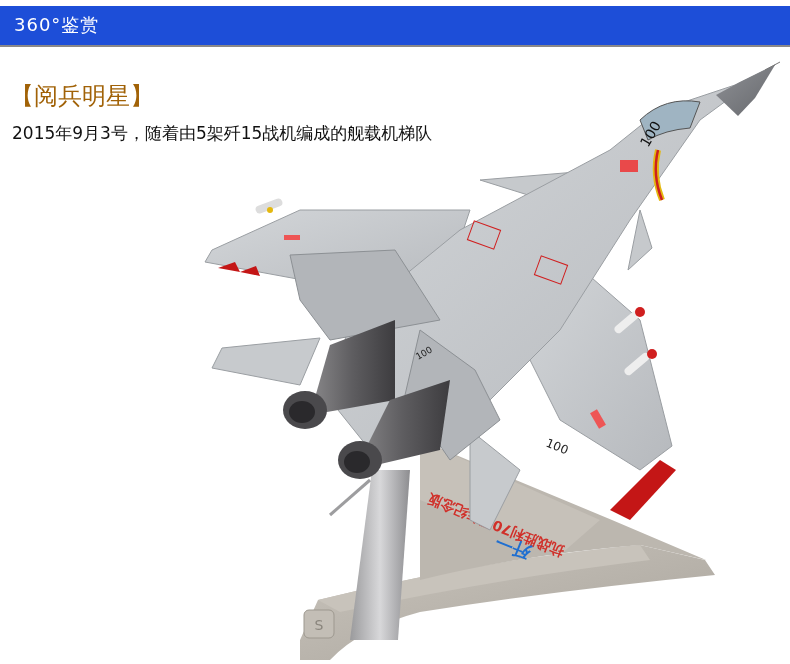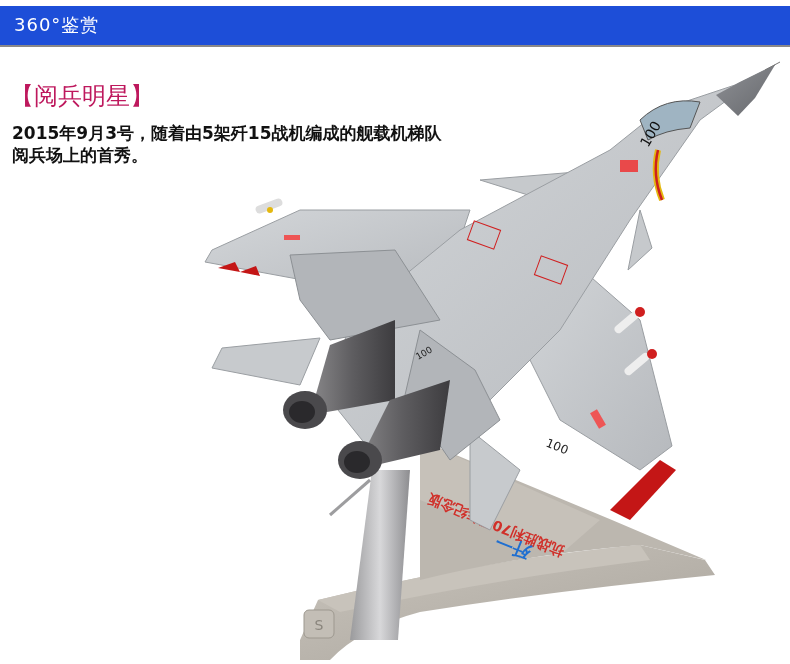--- a/index.html
+++ b/index.html
@@ -2,39 +2,38 @@
 <html><head>
 <meta charset="utf-8">
 <style>
   html, body { margin: 0; padding: 0; background: #ffffff; }
   body { width: 790px; height: 664px; position: relative; overflow: hidden;
          font-family: "DejaVu Sans", "Liberation Sans", sans-serif; }
   .header-bar { position: absolute; left: 0; top: 6px; width: 790px; height: 39px;
                 background: #1d4ed8; border-bottom: 2px solid #8a8888; box-sizing: content-box; padding-left: 16px; }
   .header-title { position: absolute; left: 14px; top: 8px; color: #ffffff; font-size: 18px;
                   letter-spacing: 1px; line-height: 22px; }
-  .section-heading { position: absolute; left: 10px; top: 80px; font-size: 24px; color: #be185d;
+  .section-heading { position: absolute; left: 10px; top: 80px; font-size: 24px; color: #a16207;
                      line-height: 32px; }
   .desc { position: absolute; left: 12px; top: 122px; font-size: 17px; color: #111;
           line-height: 22px; width: 520px; }
-  .desc p { margin: 0; white-space: nowrap; font-weight: bold; }
+  .desc p { margin: 0; white-space: nowrap; }
   .model-illustration { position: absolute; left: 0; top: 0; width: 790px; height: 664px; }
 </style>
 </head>
 <body>
 
 <div class="header-bar">
   <span class="header-title">360°鉴赏</span>
 </div>
 
 <div class="section-heading">【阅兵明星】</div>
 
 <div class="desc">
   <p>2015年9月3号，随着由5架歼15战机编成的舰载机梯队</p>
-  <p>阅兵场上的首秀。</p>
 </div>
 
 <svg class="model-illustration" viewBox="0 0 790 664" xmlns="http://www.w3.org/2000/svg">
   <defs>
     <linearGradient id="standGrad" x1="0" y1="0" x2="1" y2="1">
       <stop offset="0" stop-color="#c9c4bc"></stop>
       <stop offset="1" stop-color="#a9a49c"></stop>
     </linearGradient>
     <linearGradient id="bodyGrad" x1="0" y1="0" x2="1" y2="1">
       <stop offset="0" stop-color="#d3d6d9"></stop>

